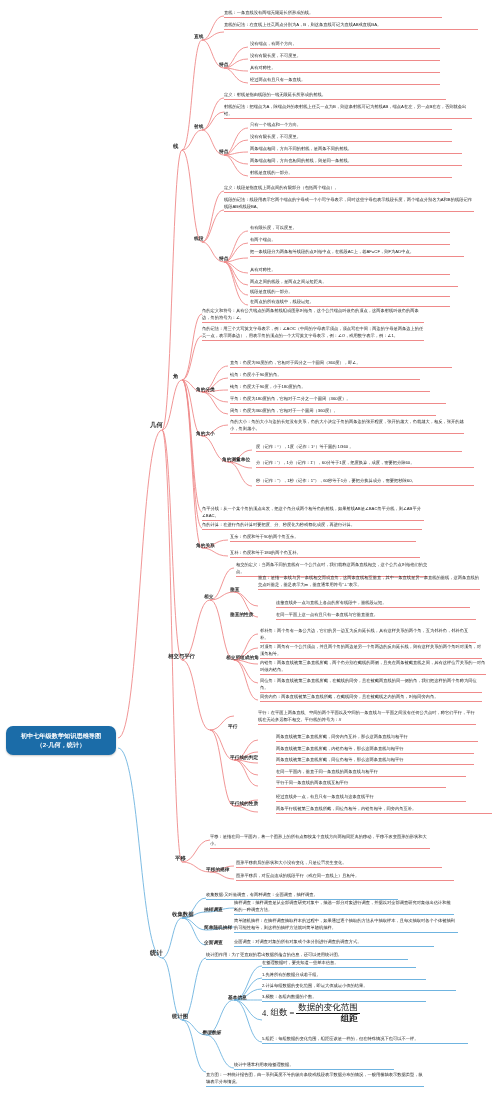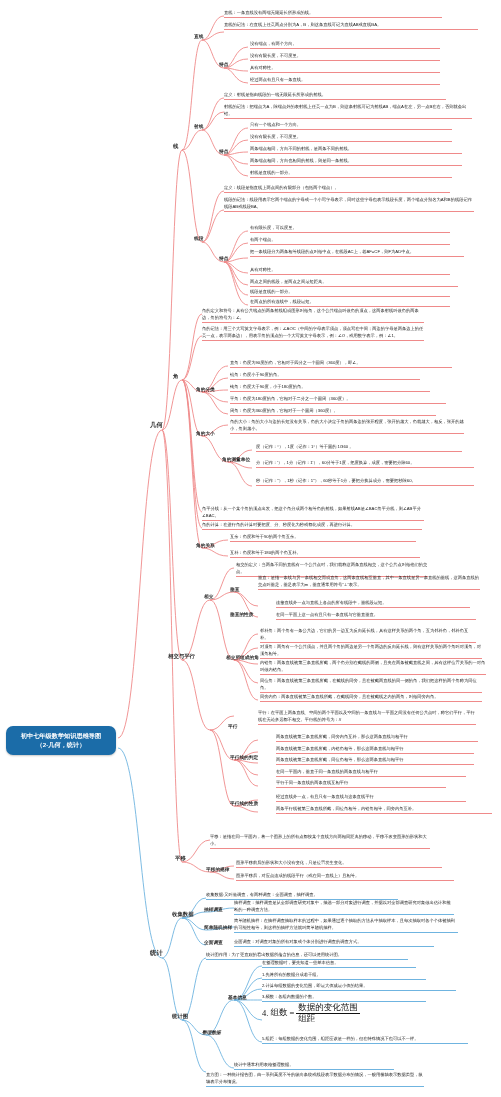--- a/index.html
+++ b/index.html
@@ -45,23 +45,23 @@
     border-bottom:0.6px solid #ef8a8a;
     padding:0 0 0.5px 0;
   }
   .leaf.blue { border-bottom-color:#6fb4e0; }
 
   .formula {
     font-family:"Liberation Serif","DejaVu Serif",serif;
     font-size:8.5px; display:flex; align-items:center; gap:2px;
     color:#111;
   }
-  .frac { display:inline-flex; flex-direction:column; align-items:flex-start; line-height:1.06; }
+  .frac { display:inline-flex; flex-direction:column; align-items:flex-end; line-height:1.06; }
   .frac .num { border-bottom:0.8px solid #111; padding:0 2px 0.5px; }
-  .frac .den { padding:0.5px 2px 0; }
+  .frac .den { padding:0.5px 2px 0;font-weight:bold; }
 </style>
 </head>
 <body>
 
 <div id="canvas">
 
   <svg class="links" viewBox="0 0 501 1097">
     <g fill="none" stroke="#ef8a8a" stroke-width="0.9">
 
       <path d="M118,738 C140,738 140,430 162,430"></path>

